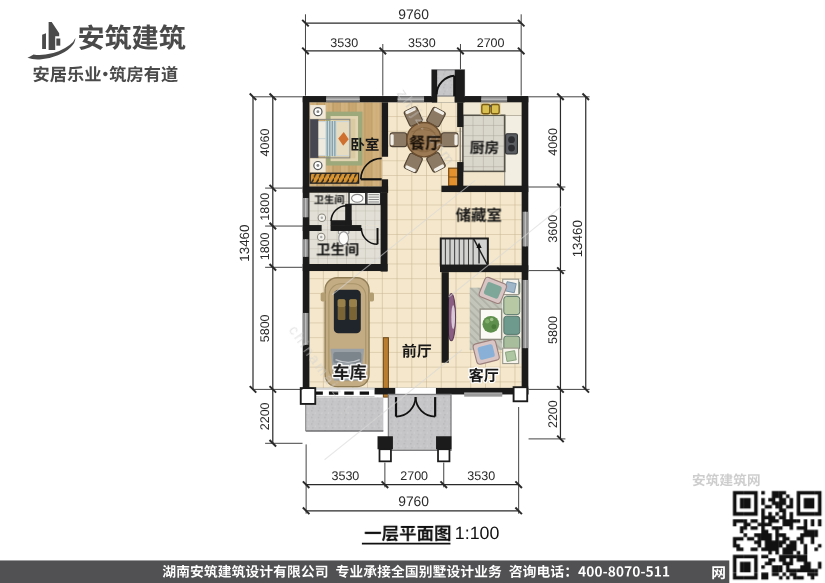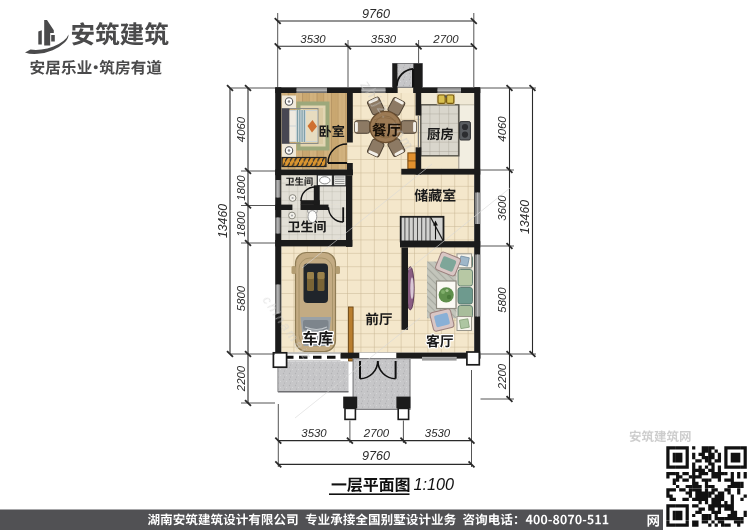--- a/index.html
+++ b/index.html
@@ -1,15 +1,15 @@
 <!DOCTYPE html>
 <html><head><meta charset="utf-8"><title>plan</title>
 <style>
 html,body{margin:0;padding:0;background:#fff;}
-#page{position:relative;width:750px;height:530px;overflow:hidden;font-family:"Liberation Sans",sans-serif;font-style:italic;}
+#page{position:relative;width:750px;height:530px;overflow:hidden;font-family:"Liberation Sans",sans-serif;}
 </style></head>
 <body>
 <div id="page">
 <svg width="750" height="530" viewBox="0 0 750 530" font-family="Liberation Sans, sans-serif">
 <defs>
 <path id="g002d" d="M49 233H322V339H49Z"></path>
         <path id="g0030" d="M295 -14C446 -14 546 118 546 374C546 628 446 754 295 754C144 754 44 629 44 374C44 118 144 -14 295 -14ZM295 101C231 101 183 165 183 374C183 580 231 641 295 641C359 641 406 580 406 374C406 165 359 101 295 101Z"></path>
         <path id="g0031" d="M82 0H527V120H388V741H279C232 711 182 692 107 679V587H242V120H82Z"></path>
         <path id="g0034" d="M337 0H474V192H562V304H474V741H297L21 292V192H337ZM337 304H164L279 488C300 528 320 569 338 609H343C340 565 337 498 337 455Z"></path>
         <path id="g0035" d="M277 -14C412 -14 535 81 535 246C535 407 432 480 307 480C273 480 247 474 218 460L232 617H501V741H105L85 381L152 338C196 366 220 376 263 376C337 376 388 328 388 242C388 155 334 106 257 106C189 106 136 140 94 181L26 87C82 32 159 -14 277 -14Z"></path>

